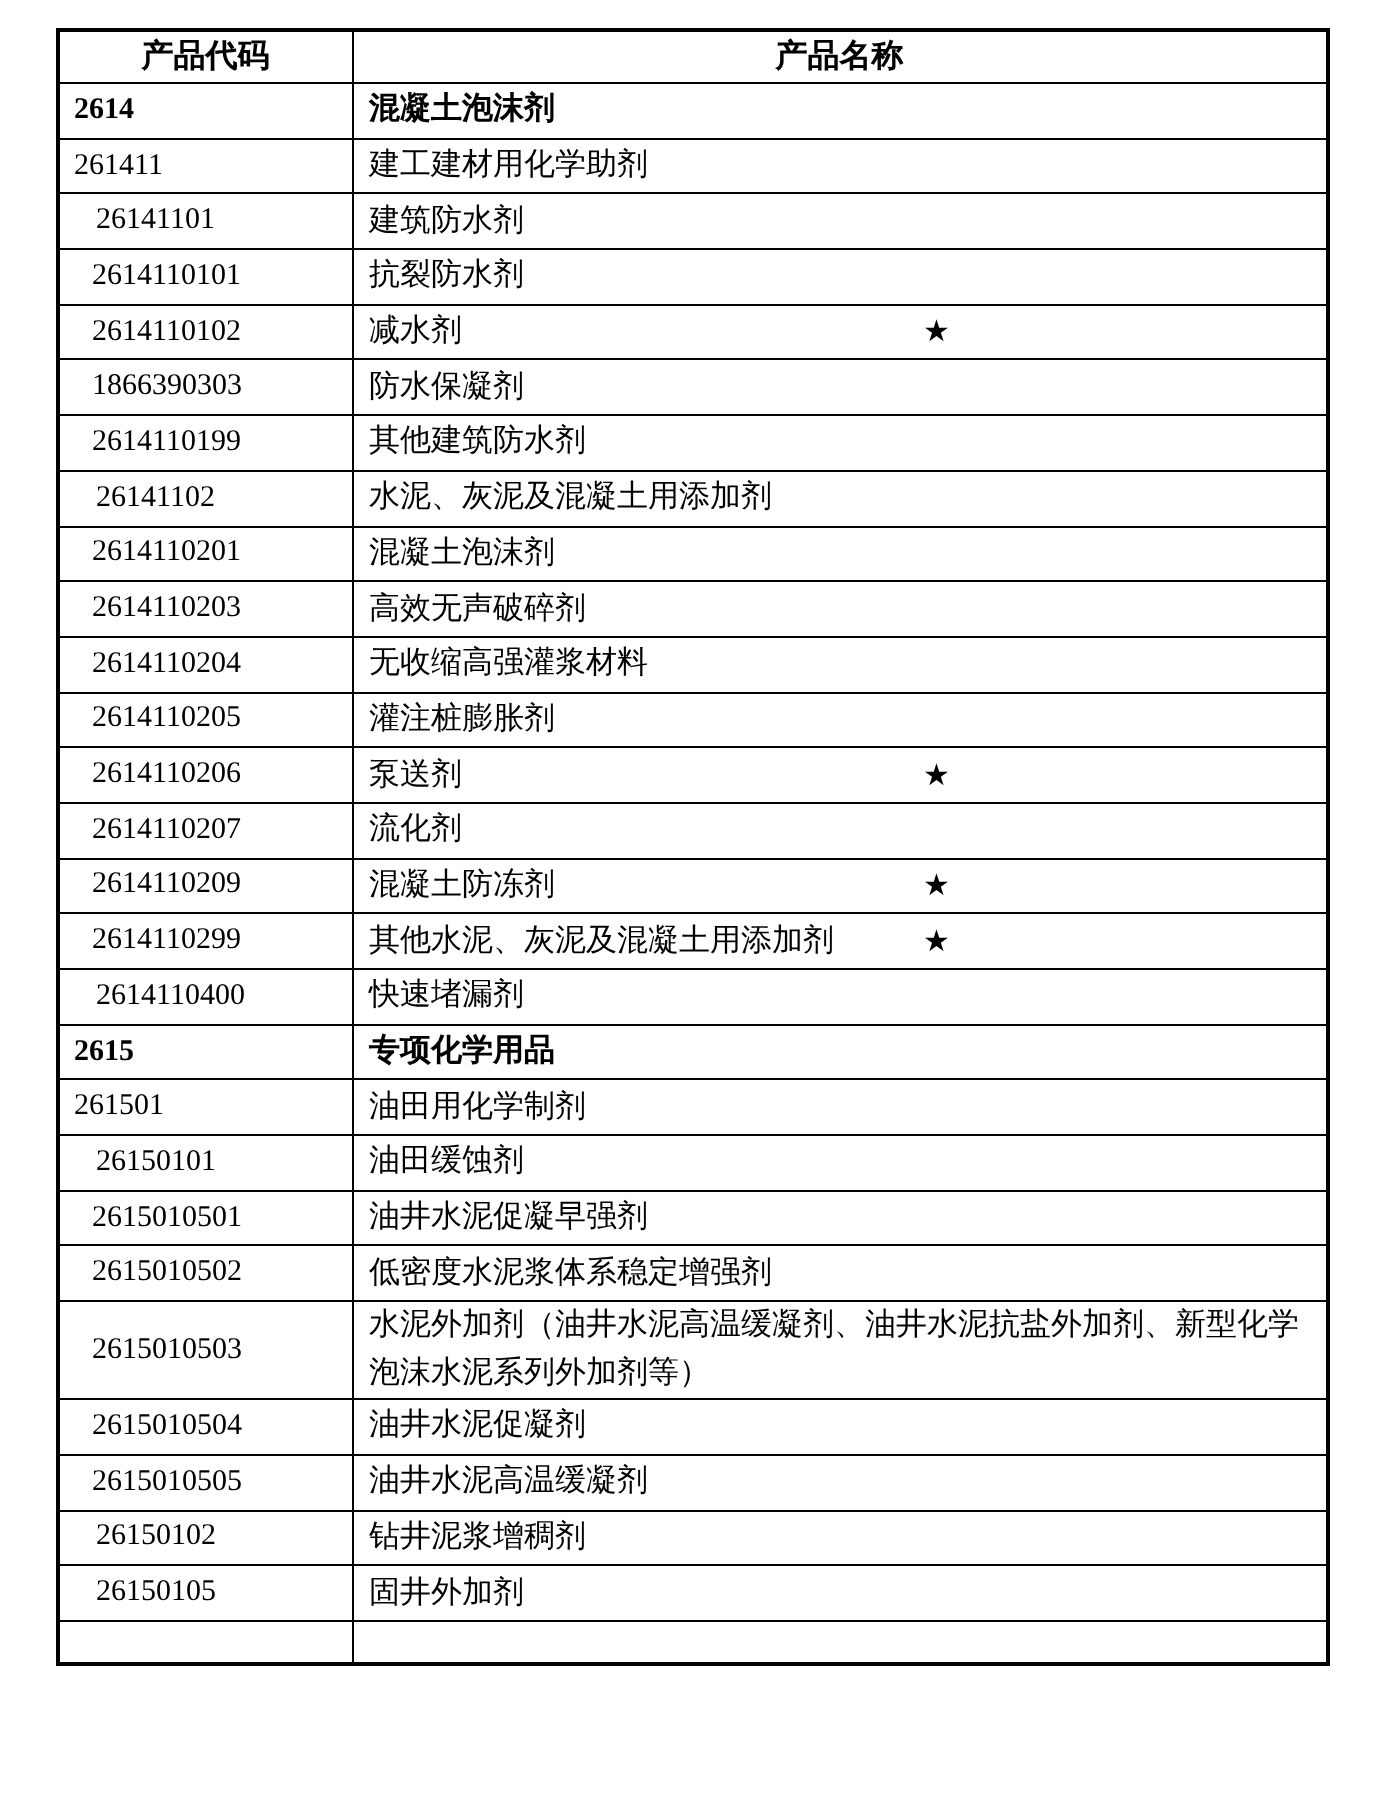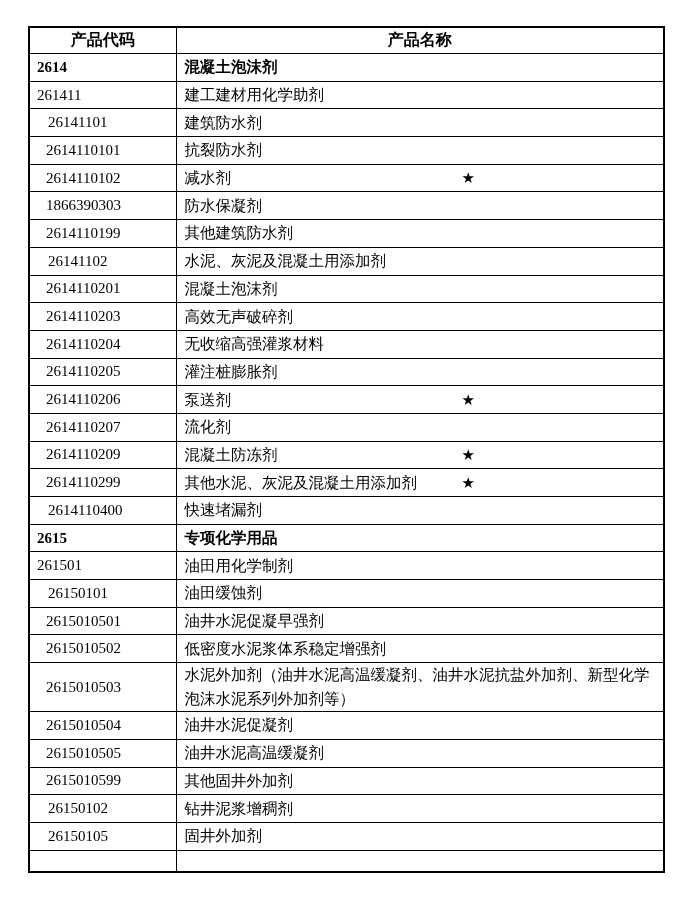--- a/index.html
+++ b/index.html
@@ -12,21 +12,21 @@
   .page {
     position: relative;
     width: 690px;
     height: 905px;
     overflow: hidden;
     background: #ffffff;
   }
   table.code-table {
     position: absolute;
     left: 28px;
-    top: 26px;
+    top: 14px;
     width: 635px;
     border-collapse: collapse;
     table-layout: fixed;
     border: 2px solid #000000;
   }
   .code-table th, .code-table td {
     border: 1px solid #000000;
     padding: 0;
     vertical-align: middle;
     overflow: hidden;
@@ -177,24 +177,20 @@
         </tr>
         <tr class="regular">
           <td class="code indent-2">2615010504</td>
           <td class="name"><span>油井水泥促凝剂</span></td>
         </tr>
         <tr class="regular">
           <td class="code indent-2">2615010505</td>
           <td class="name"><span>油井水泥高温缓凝剂</span></td>
         </tr>
         <tr class="regular">
-          <td class="code indent-2">2615010599</td>
-          <td class="name"><span>其他固井外加剂</span></td>
-        </tr>
-        <tr class="regular">
           <td class="code indent-1">26150102</td>
           <td class="name"><span>钻井泥浆增稠剂</span></td>
         </tr>
         <tr class="regular">
           <td class="code indent-1">26150105</td>
           <td class="name"><span>固井外加剂</span></td>
         </tr>
         <tr class="partial">
           <td class="code"></td>
           <td class="name"></td>

